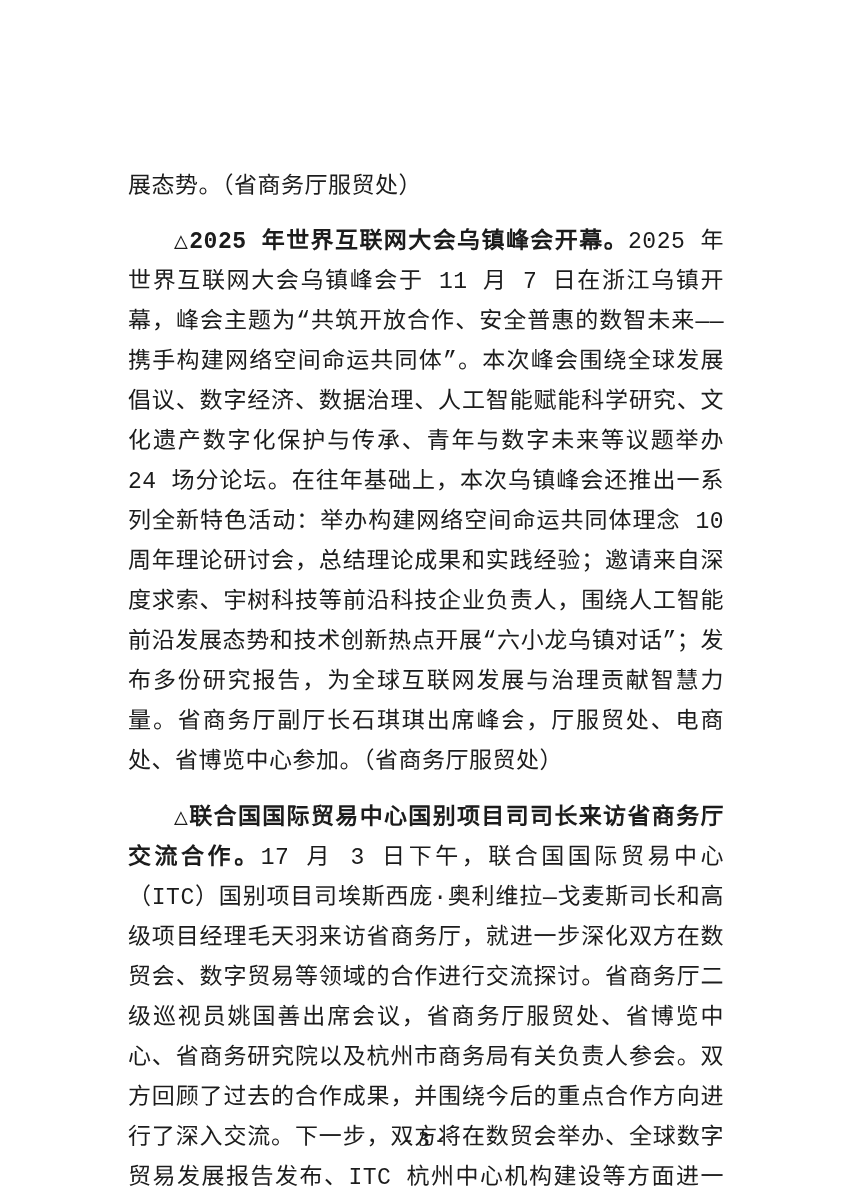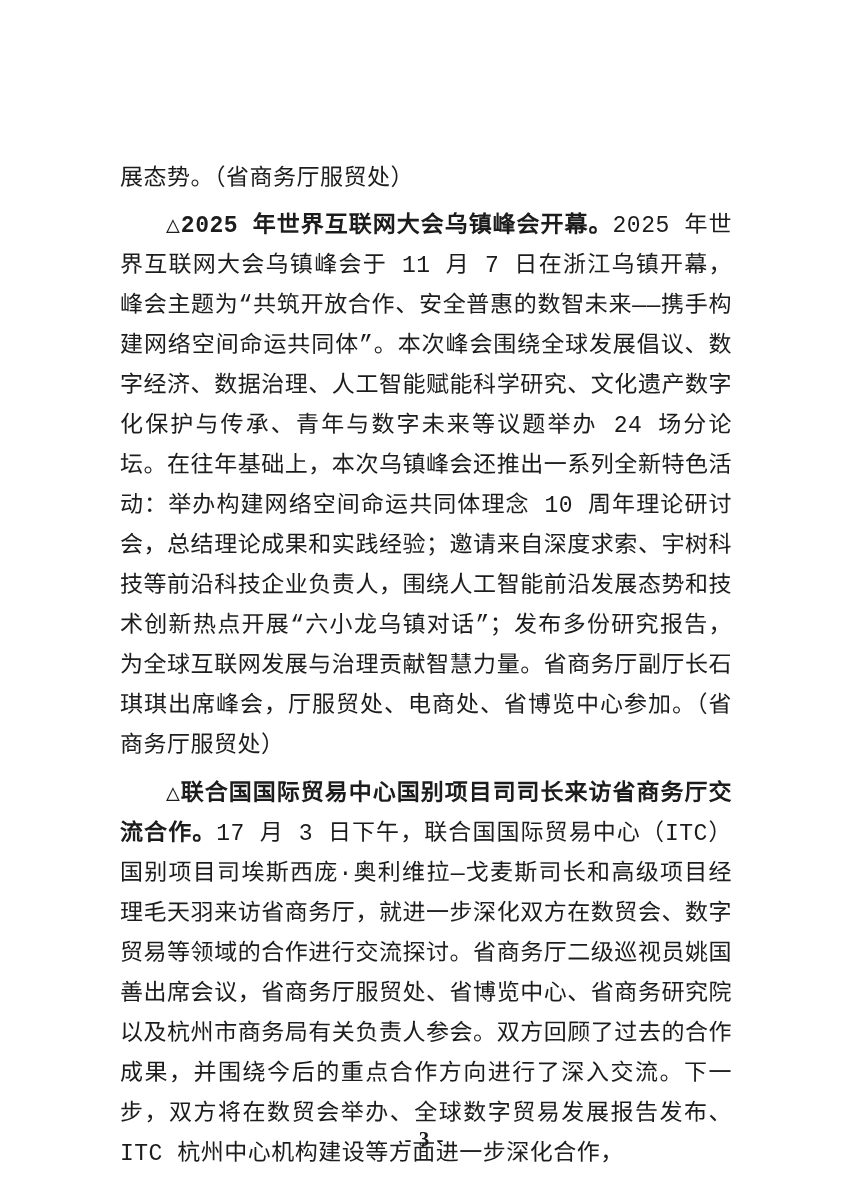--- a/index.html
+++ b/index.html
@@ -16,21 +16,21 @@
     font-family: "Liberation Serif", "DejaVu Serif", serif;
     color: #1c1c1c;
   }
   .content {
     position: absolute;
     left: 112px;
     top: 150px;
     width: 628px;
   }
   .para {
-    margin: 8px;
+    margin: 16px;
     padding: 0;
     font-size: 23px;
     line-height: 40px;
     text-align: justify;
     text-justify: inter-character;
     letter-spacing: 0.5px;
   }
   .para.indent {
     text-indent: 2em;
     font-family: Liberation Mono, monospace;

